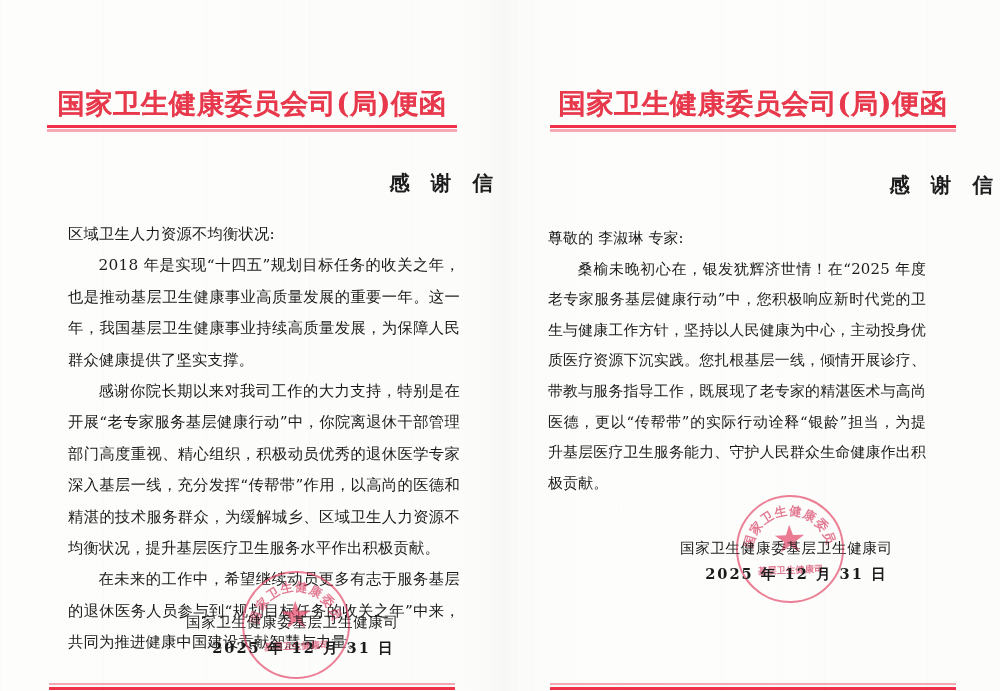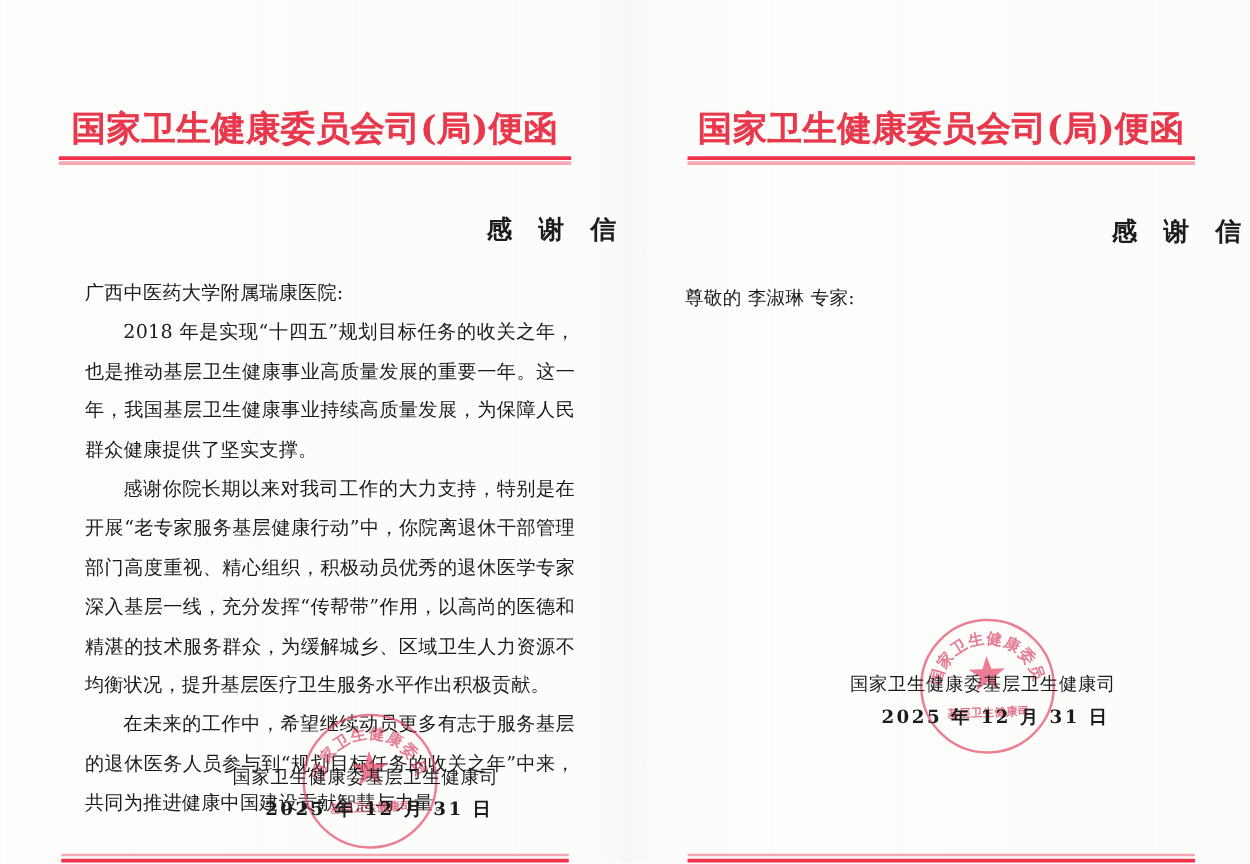--- a/index.html
+++ b/index.html
@@ -218,21 +218,21 @@
         <div class="lh-rule">
           <div class="bar-thick"></div>
           <div class="bar-gap"></div>
           <div class="bar-thin"></div>
         </div>
       </div>
 
       <div class="doc-title">感 谢 信</div>
 
       <div class="body-block">
-        <p class="salutation">广西中医药大学附属瑞康医院:</p>
+        <p class="salutation">区域卫生人力资源不均衡状况:</p>
         <p class="para indent">2018 年是实现“十四五”规划目标任务的收关之年，也是推动基层卫生健康事业高质量发展的重要一年。这一年，我国基层卫生健康事业持续高质量发展，为保障人民群众健康提供了坚实支撑。</p>
         <p class="para indent">感谢你院长期以来对我司工作的大力支持，特别是在开展“老专家服务基层健康行动”中，你院离退休干部管理部门高度重视、精心组织，积极动员优秀的退休医学专家深入基层一线，充分发挥“传帮带”作用，以高尚的医德和精湛的技术服务群众，为缓解城乡、区域卫生人力资源不均衡状况，提升基层医疗卫生服务水平作出积极贡献。</p>
         <p class="para indent">在未来的工作中，希望继续动员更多有志于服务基层的退休医务人员参与到“规划目标任务的收关之年”中来，共同为推进健康中国建设贡献智慧与力量。</p>
       </div>
 
       <div class="seal">
         <div class="seal-arc">
           <svg viewBox="0 0 104 104" aria-hidden="true">
             <defs>
               <path id="sealArcL" d="M 14,56 A 38,38 0 0 1 90,56"></path>
@@ -269,20 +269,21 @@
           <div class="bar-thick"></div>
           <div class="bar-gap"></div>
           <div class="bar-thin"></div>
         </div>
       </div>
 
       <div class="doc-title">感 谢 信</div>
 
       <div class="body-block">
         <p class="salutation">尊敬的 李淑琳 专家:</p>
+        <p class="para indent">桑榆未晚初心在，银发犹辉济世情！在“2025 年度老专家服务基层健康行动”中，您积极响应新时代党的卫生与健康工作方针，坚持以人民健康为中心，主动投身优质医疗资源下沉实践。您扎根基层一线，倾情开展诊疗、带教与服务指导工作，既展现了老专家的精湛医术与高尚医德，更以“传帮带”的实际行动诠释“银龄”担当，为提升基层医疗卫生服务能力、守护人民群众生命健康作出积极贡献。</p>
       </div>
 
       <div class="seal">
         <div class="seal-arc">
           <svg viewBox="0 0 104 104" aria-hidden="true">
             <defs>
               <path id="sealArcR" d="M 14,56 A 38,38 0 0 1 90,56"></path>
             </defs>
             <text>
               <textPath href="#sealArcR" startOffset="50%" text-anchor="middle">国家卫生健康委员</textPath>

